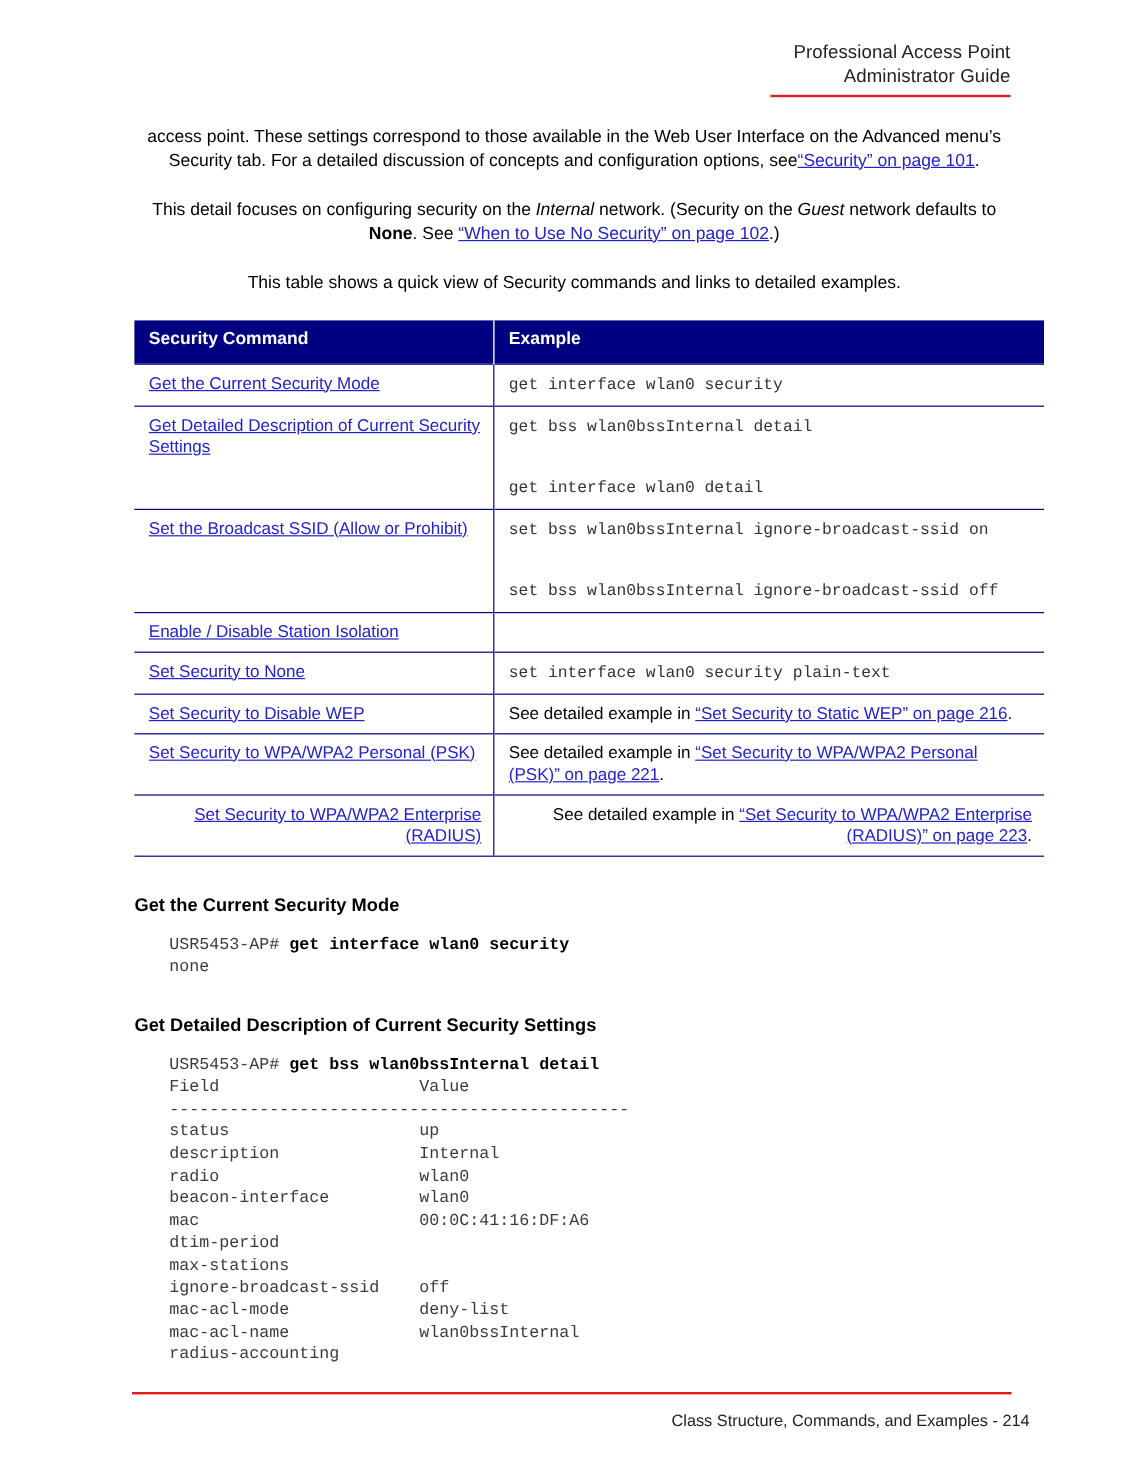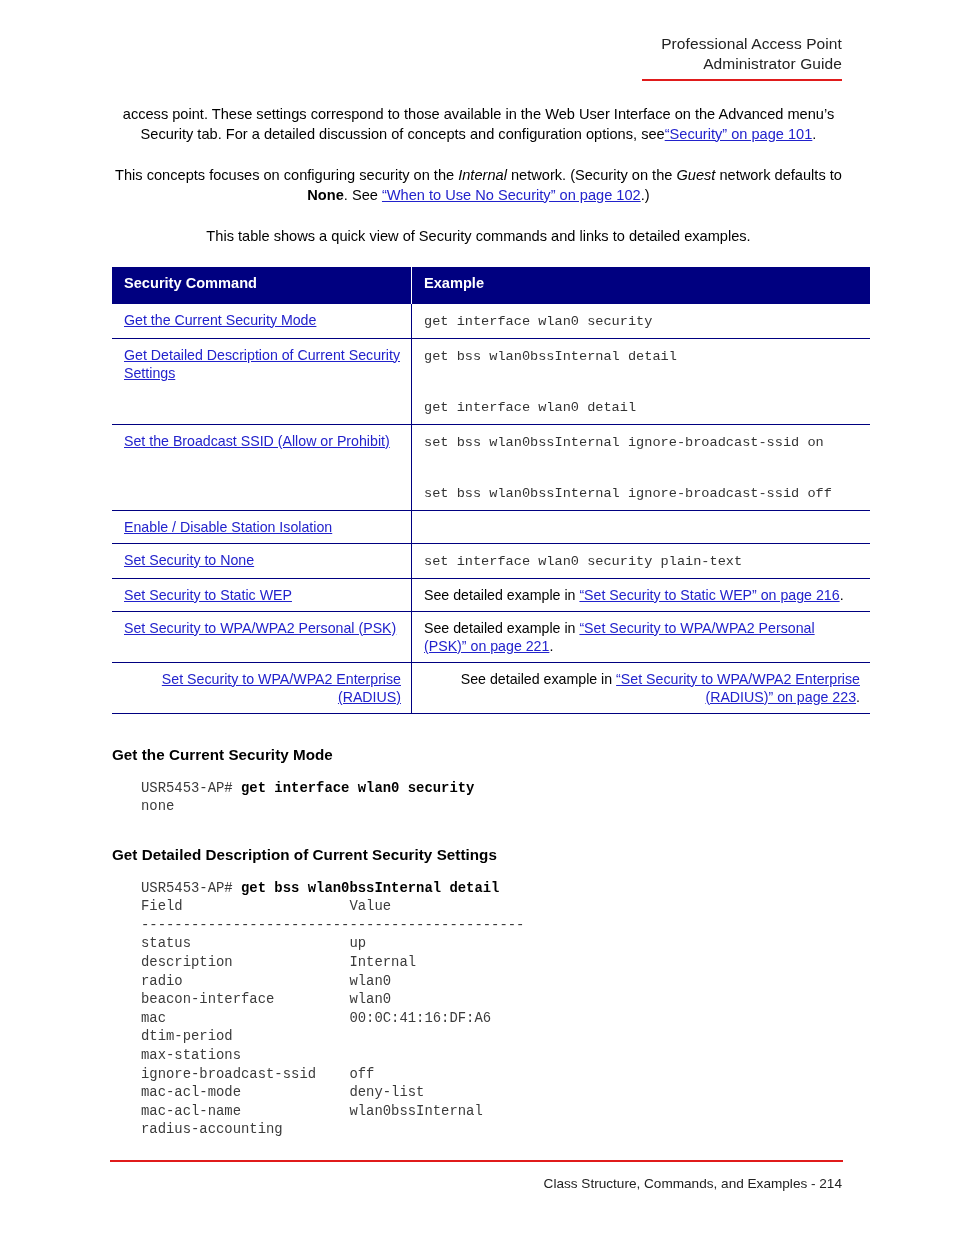--- a/index.html
+++ b/index.html
@@ -143,21 +143,21 @@
   .footer-rule {
     position: absolute;
     left: 110px;
     bottom: 73px;
     width: 733px;
     height: 1.6px;
     background: #e01b1b;
   }
   .page-footer {
     position: absolute;
-    right: 112px;
+    right: 96px;
     bottom: 44px;
     font-size: 13.6px;
     color: #222222;
     text-align: right;
   }
 </style>
 </head>
 <body>
 
 <div class="page">
@@ -168,21 +168,21 @@
   </div>
   <div class="header-rule"></div>
 
   <div class="content">
 
     <p class="body">
       <span>access point. These settings correspond to those available in the Web User Interface on the Advanced menu’s Security tab. For a detailed discussion of concepts and configuration options, see</span><a class="xref">“Security” on page 101</a><span>.</span>
     </p>
 
     <p class="body">
-      <span>This concepts focuses on configuring security on the </span><span class="ital">Internal</span><span> network. (Security on the </span><span class="ital">Guest</span><span> network defaults to </span><span class="bld">None</span><span>. See </span><a class="xref">“When to Use No Security” on page 102</a><span>.)</span>
+      <span>This detail focuses on configuring security on the </span><span class="ital">Internal</span><span> network. (Security on the </span><span class="ital">Guest</span><span> network defaults to </span><span class="bld">None</span><span>. See </span><a class="xref">“When to Use No Security” on page 102</a><span>.)</span>
     </p>
 
     <p class="body tight">This table shows a quick view of Security commands and links to detailed examples.</p>
 
     <table class="cmdtable">
       <thead>
         <tr>
           <th class="col1">Security Command</th>
           <th class="col2">Example</th>
         </tr>
@@ -230,21 +230,21 @@
           <td class="col1 cellpad-mid">
             <a class="xref">Set Security to None</a>
           </td>
           <td class="col2 cellpad-mid">
             <span class="mono">set interface wlan0 security plain-text</span>
           </td>
         </tr>
 
         <tr>
           <td class="col1 cellpad-mid">
-            <a class="xref">Set Security to Static WEP</a>
+            <a class="xref">Set Security to Disable WEP</a>
           </td>
           <td class="col2 cellpad-mid">
             <span>See detailed example in </span><a class="xref">“Set Security to Static WEP” on page 216</a><span>.</span>
           </td>
         </tr>
 
 
         <tr>
           <td class="col1 cellpad-mid">
             <a class="xref">Set Security to WPA/WPA2 Personal (PSK)</a>

